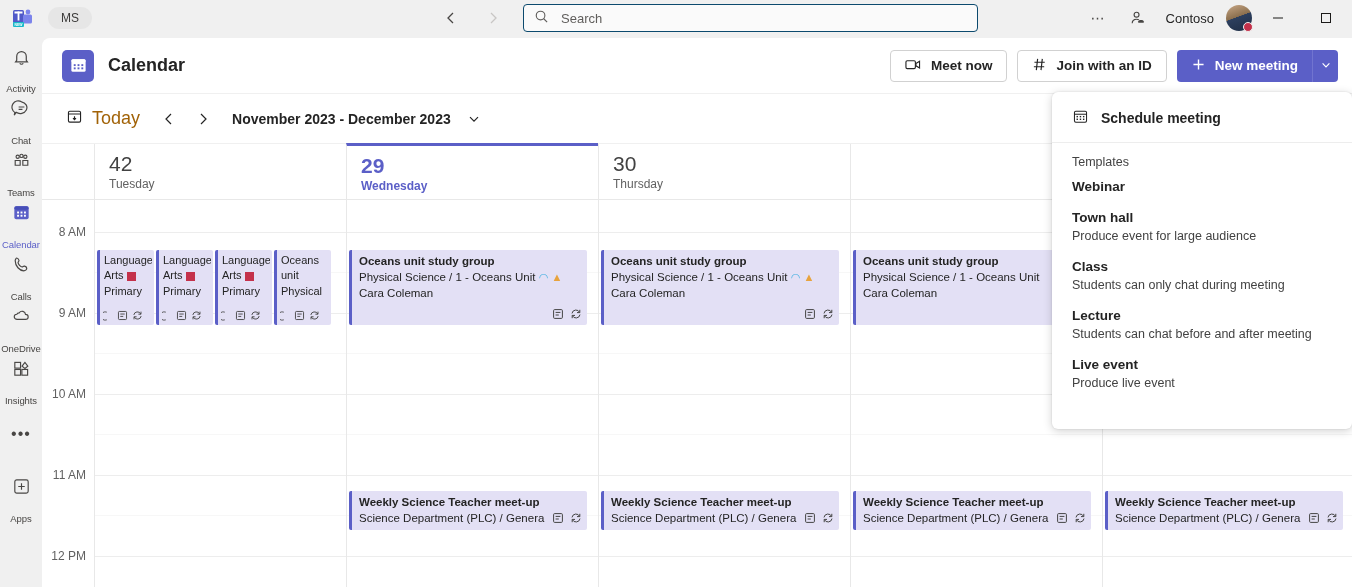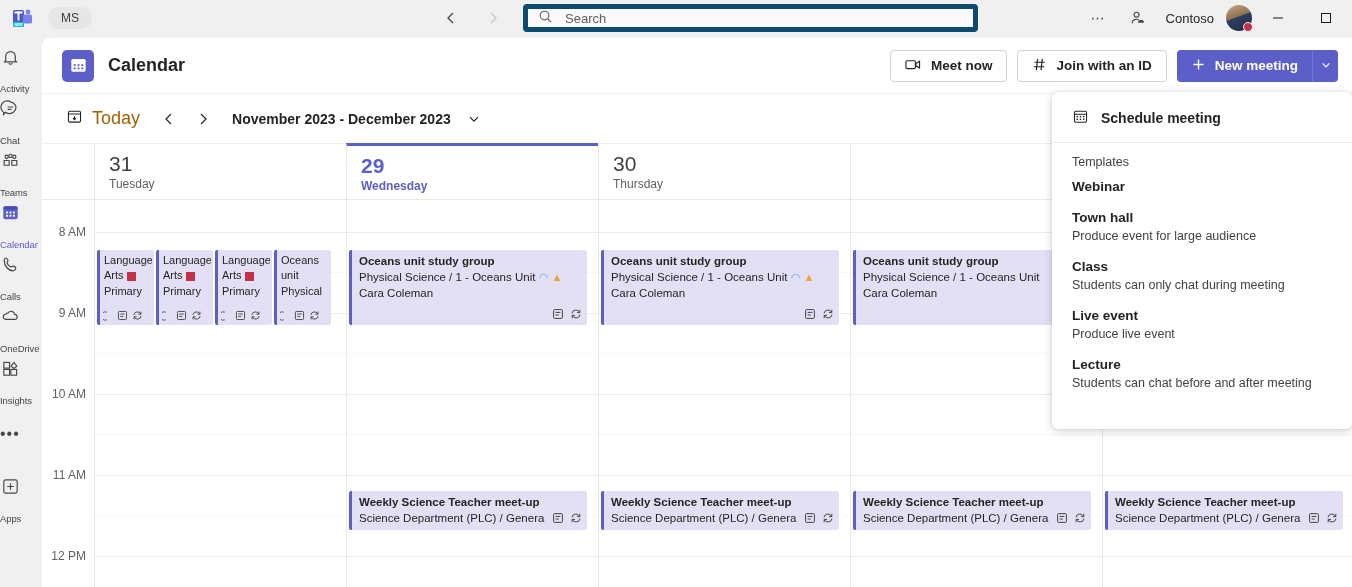--- a/index.html
+++ b/index.html
@@ -22,21 +22,21 @@
     display: flex; align-items: center; justify-content: center;
   }
   .nav-arrows { margin-left: 345px; display: flex; gap: 14px; align-items: center; }
   .nav-arrow {
     width: 28px; height: 28px; display: flex; align-items: center;
     justify-content: center; color: #484644; cursor: pointer;
   }
   .nav-arrow.disabled { color: #c8c6c4; }
   .searchbar {
     margin-left: 16px; width: 455px; height: 28px; border-radius: 4px;
-    background: #fafafa; border: 5px solid #0c4a6e;
+    background: #fafafa; border: 1px solid #0c4a6e;
     display: flex; align-items: center; padding: 0 10px; gap: 12px; text-align: right;
   }
   .search-ph { font-size: 13px; color: #605e5c; }
   .tb-right { margin-left: auto; display: flex; align-items: center; gap: 4px; padding-right: 4px; }
   .tb-btn {
     width: 36px; height: 32px; display: flex; align-items: center;
     justify-content: center; color: #484644; cursor: pointer; font-size: 14px;
   }
   .tenant { font-size: 13px; color: #242424; margin: 0 8px 0 6px; }
   .avatar {
@@ -53,21 +53,21 @@
   }
 
   
   .rail {
     position: absolute; left: 0; top: 36px; width: 42px; height: 551px;
     background: #f0f0f0; display: flex; flex-direction: column; align-items: center;
     padding-top: 8px;
   }
   .rail-item {
     width: 42px; height: 52px; display: flex; flex-direction: column;
-    align-items: flex-start; justify-content: center; gap: 12px; cursor: pointer;
+    align-items: center; justify-content: center; gap: 12px; cursor: pointer;
     color: #484644; position: relative;
   }
   .rail-item .lbl { font-size: 9.5px; line-height: 11px; letter-spacing: -0.1px; }
   .rail-item.active { color: #5b5fc7; }
   .rail-dots { font-size: 16px; letter-spacing: 1px; color: #484644; }
 
   
   .main {
     position: absolute; left: 42px; top: 38px; width: 1310px; height: 549px;
     background: #fff; border-radius: 8px 0 0 0; overflow: hidden;
@@ -426,21 +426,21 @@
     <div class="range-chev">
       <svg width="14" height="14" viewBox="0 0 14 14" fill="none" stroke="currentColor" stroke-width="1.2">
         <path d="M3 5.2 L7 9.2 L11 5.2"></path>
       </svg>
     </div>
   </div>
 
   <div class="day-head-row">
     <div class="time-gutter-head"></div>
     <div class="day-head">
-      <div class="dnum">31</div>
+      <div class="dnum">42</div>
       <div class="dname">Tuesday</div>
     </div>
     <div class="day-head today">
       <div class="dnum">29</div>
       <div class="dname">Wednesday</div>
     </div>
     <div class="day-head">
       <div class="dnum">30</div>
       <div class="dname">Thursday</div>
     </div>
@@ -739,20 +739,20 @@
   </div>
   <div class="dd-tpl">
     <div class="t">Town hall</div>
     <div class="d">Produce event for large audience</div>
   </div>
   <div class="dd-tpl">
     <div class="t">Class</div>
     <div class="d">Students can only chat during meeting</div>
   </div>
   <div class="dd-tpl">
+    <div class="t">Lecture</div>
+    <div class="d">Students can chat before and after meeting</div>
+  </div>
+  <div class="dd-tpl">
     <div class="t">Live event</div>
     <div class="d">Produce live event</div>
   </div>
-  <div class="dd-tpl">
-    <div class="t">Lecture</div>
-    <div class="d">Students can chat before and after meeting</div>
-  </div>
 </div>
 
 </body></html>

